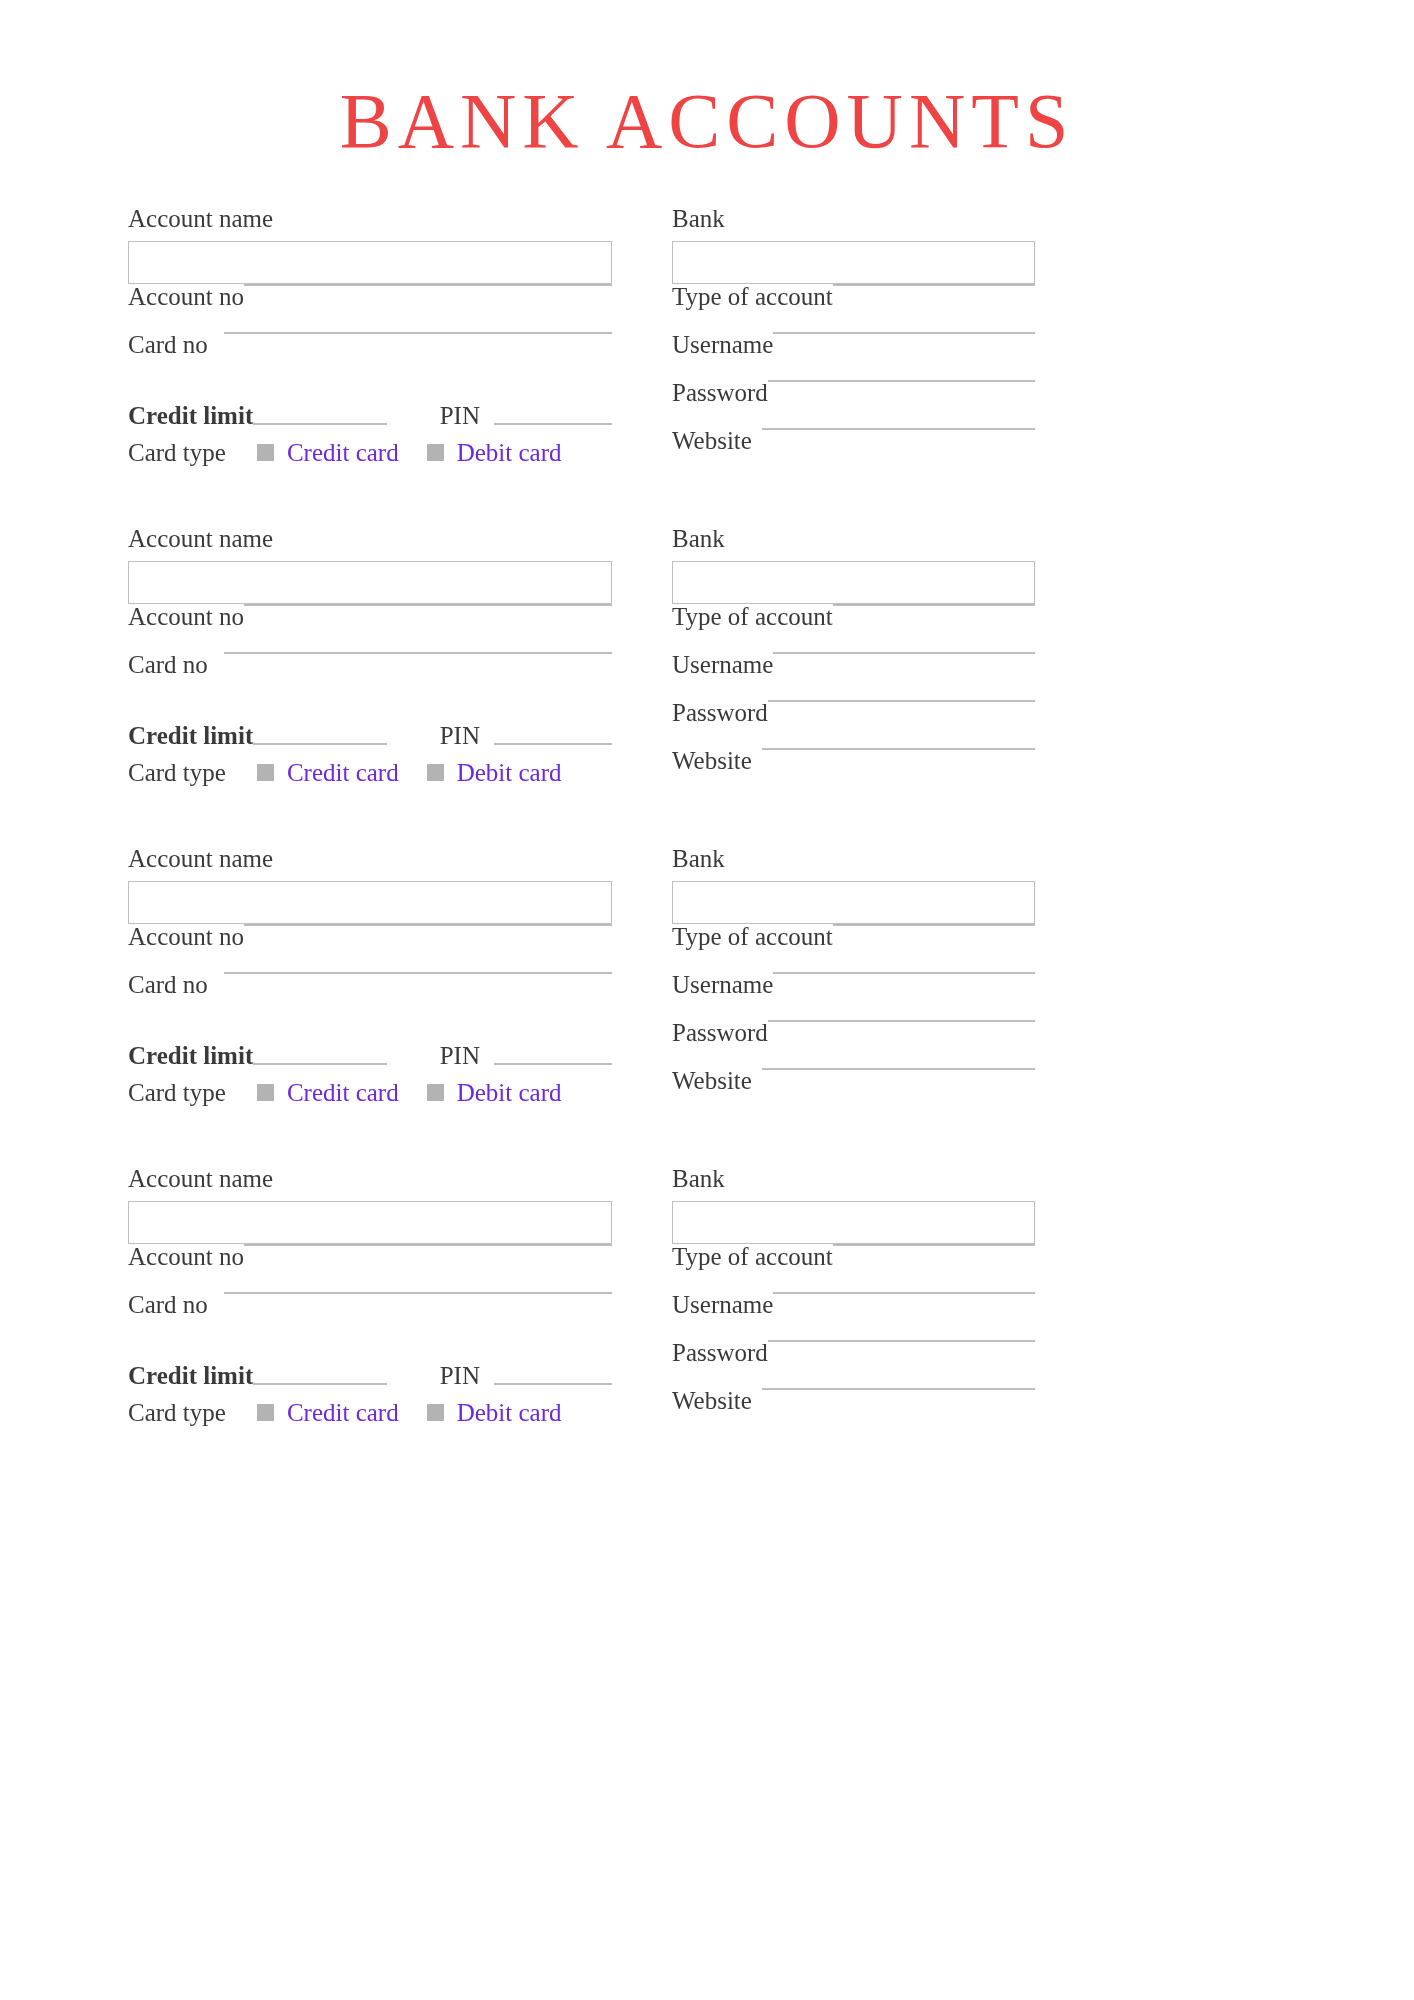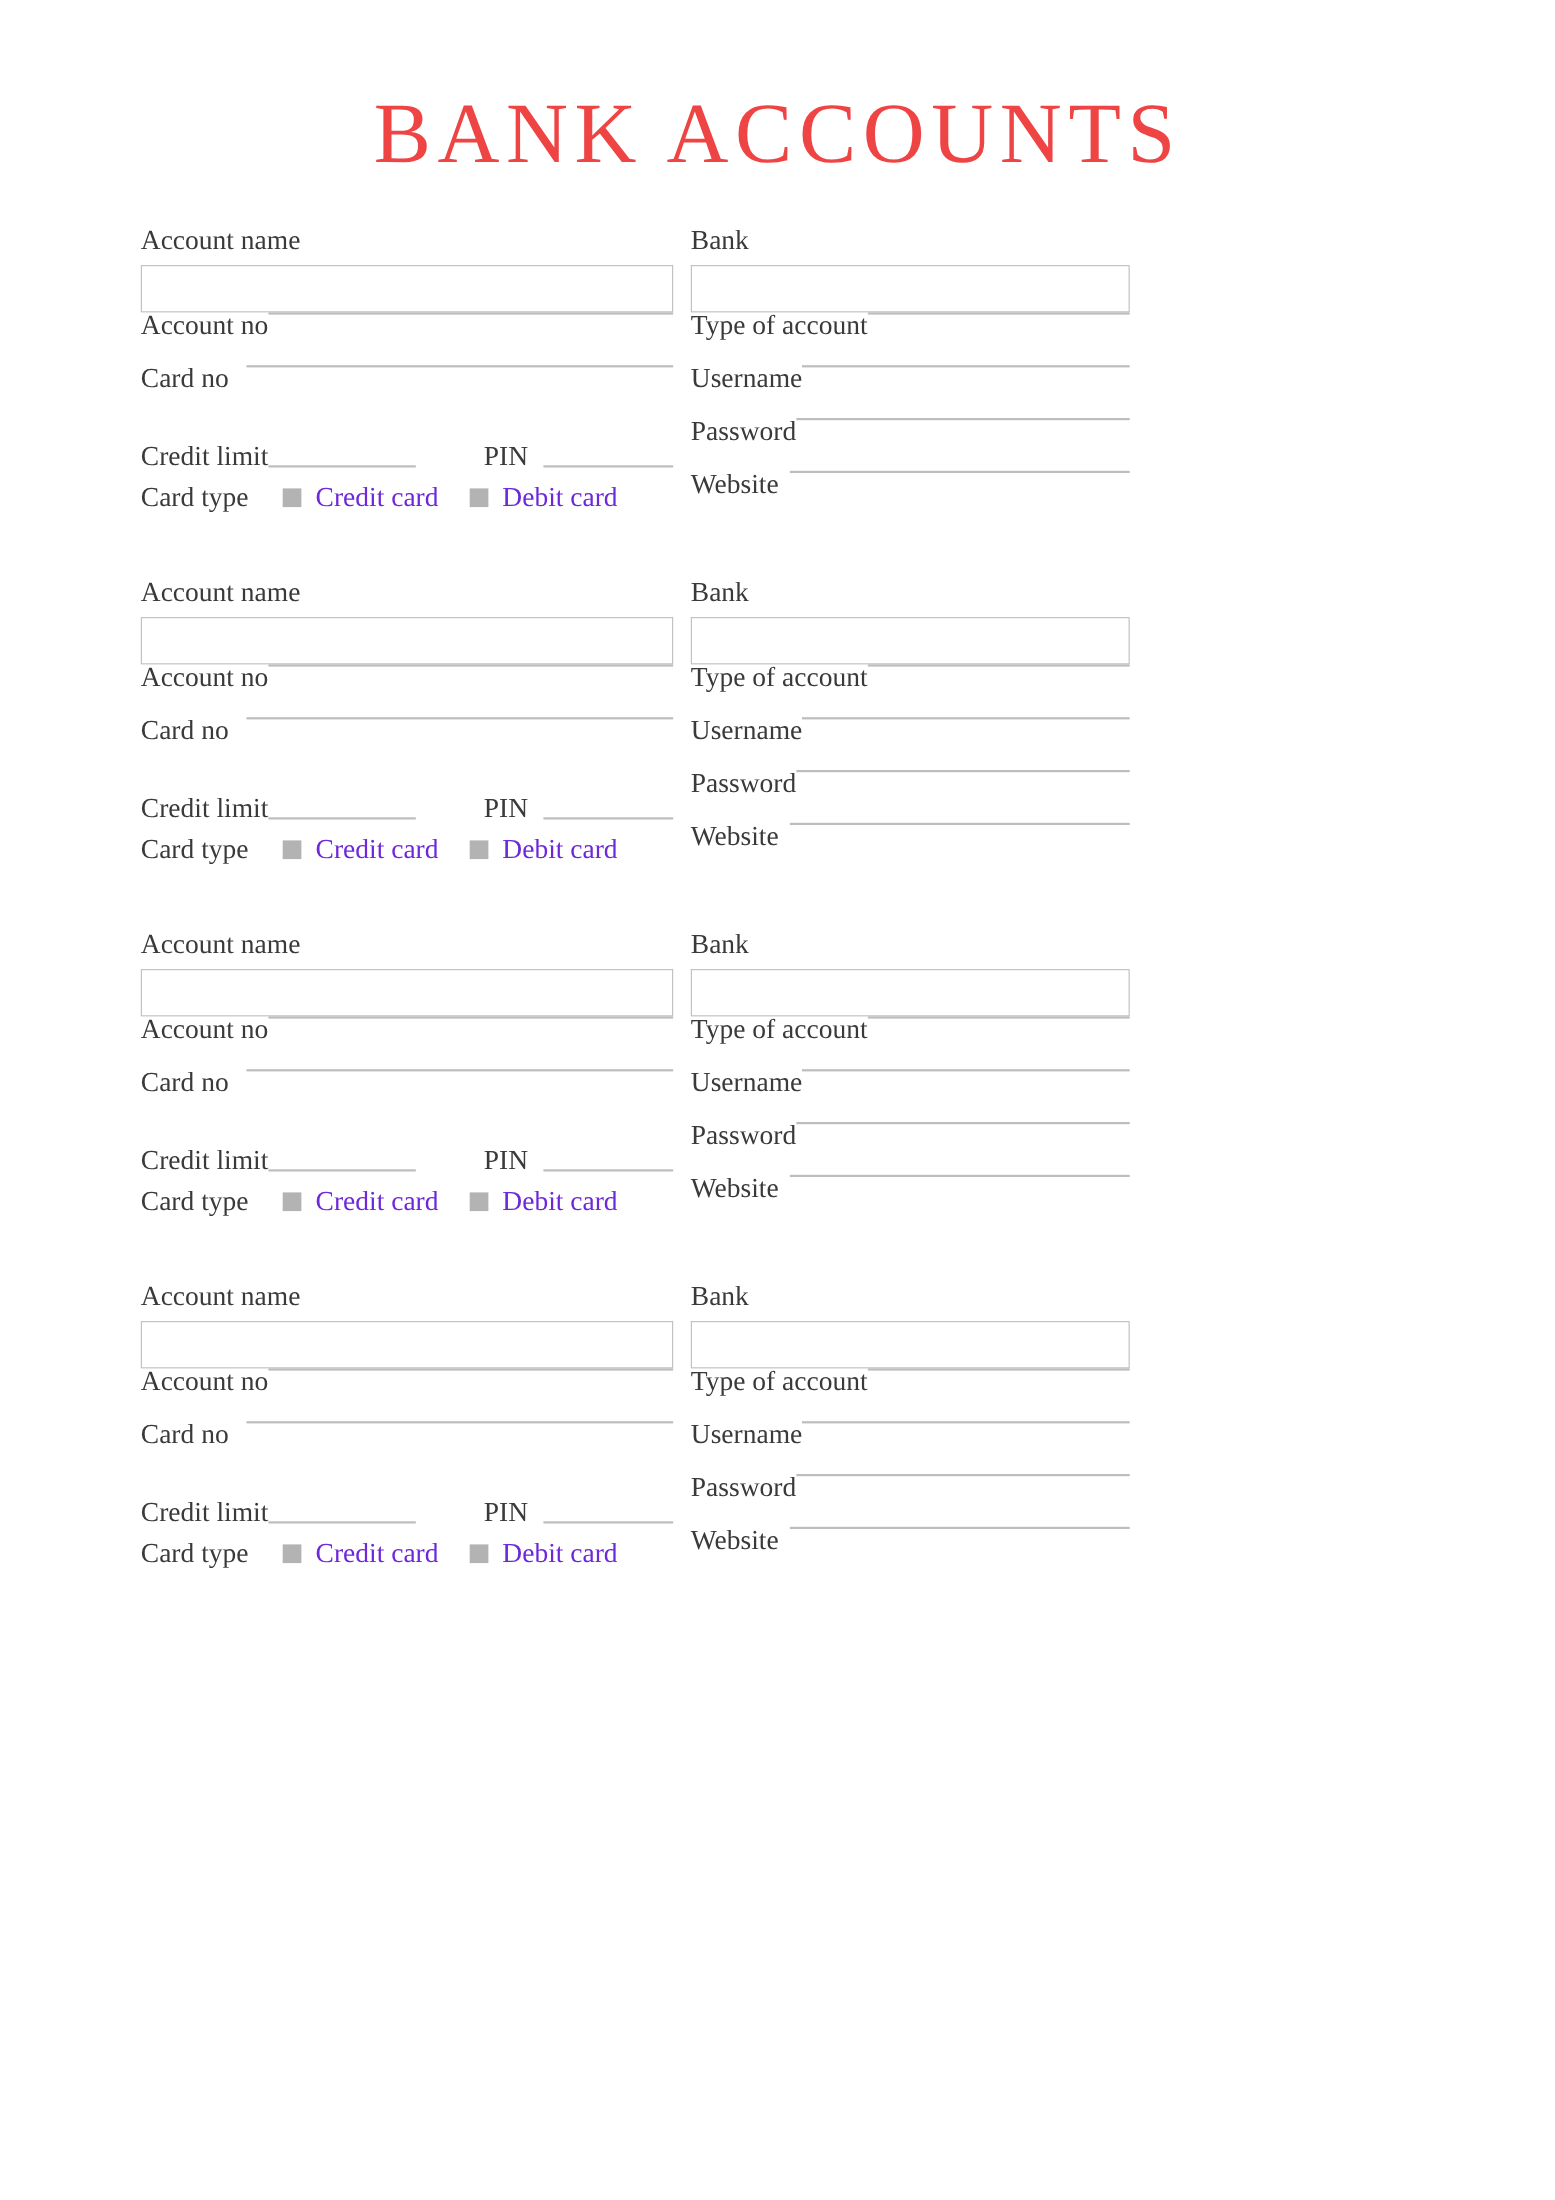--- a/index.html
+++ b/index.html
@@ -54,21 +54,21 @@
     display: flex;
     flex-direction: row;
     gap: 16px;
   }
 
   .col {
     display: flex;
     flex-direction: column;
   }
   .col-left  { width: 484px; }
-  .col-right { width: 399px; }
+  .col-right { width: 399px; margin-left: 44px; }
 
   
   .field-label {
     font-size: 25px;
     line-height: 1.0;
     color: #3a3a3a;
     white-space: nowrap;
   }
 
   .boxed-field { margin-bottom: 0; }
@@ -109,21 +109,21 @@
   
   .split-row {
     display: flex;
     align-items: flex-end;
     height: 48px;
   }
   .split-row .seg {
     display: flex;
     align-items: flex-end;
   }
-  .seg-credit { width: 281px; }
+  .seg-credit { width: 281px; font-weight: bold; }
   .seg-pin    { width: 203px; justify-content: flex-end; text-align: center; }
   .seg-pin .field-label { padding-right: 0; }
   .rule-credit {
     width: 134px;
     border-bottom: 2px solid #bdbdbd;
     height: 1px;
     margin-bottom: 3px;
   }
   .rule-pin {
     width: 118px;

